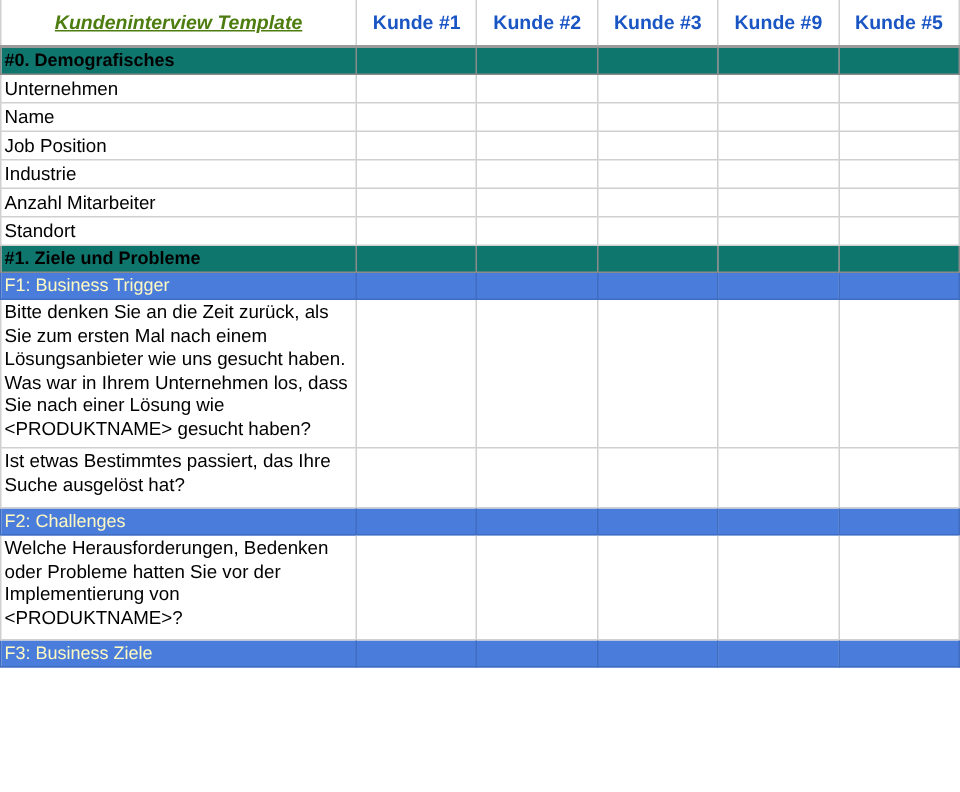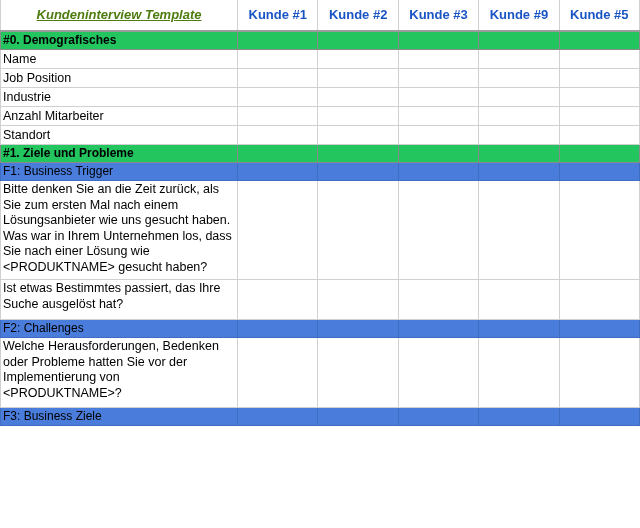--- a/index.html
+++ b/index.html
@@ -46,37 +46,37 @@
   .hdr-cust {
     font-weight: bold;
     font-size: 13px;
     color: #1a55c4;
     text-align: center;
     line-height: 30px;
   }
 
   
   tr.section-row td {
-    background: #22c55e;
+    background: #0f766e;
     color: #000000;
     font-weight: bold;
     font-size: 12px;
     height: 17px;
     line-height: 17px;
     padding-left: 2px;
     border-color: #8a8a8a;
   }
   tr.section-row td.blank {
     padding-left: 0;
   }
 
   
   tr.sub-row td {
     background: #4a7ddb;
-    color: #000000;
+    color: #fef9c3;
     font-size: 12px;
     height: 17px;
     line-height: 17px;
     padding-left: 2px;
     border-color: #3f6dc2;
   }
 
   
   tr.data-row td.label {
     font-size: 12.5px;
@@ -127,20 +127,28 @@
       </tr>
       <tr class="section-row">
         <td>#0. Demografisches</td>
         <td class="blank"></td>
         <td class="blank"></td>
         <td class="blank"></td>
         <td class="blank"></td>
         <td class="blank"></td>
       </tr>
       <tr class="data-row">
+        <td class="label">Unternehmen</td>
+        <td class="cell"></td>
+        <td class="cell"></td>
+        <td class="cell"></td>
+        <td class="cell"></td>
+        <td class="cell"></td>
+      </tr>
+      <tr class="data-row">
         <td class="label">Name</td>
         <td class="cell"></td>
         <td class="cell"></td>
         <td class="cell"></td>
         <td class="cell"></td>
         <td class="cell"></td>
       </tr>
       <tr class="data-row">
         <td class="label">Job Position</td>
         <td class="cell"></td>

